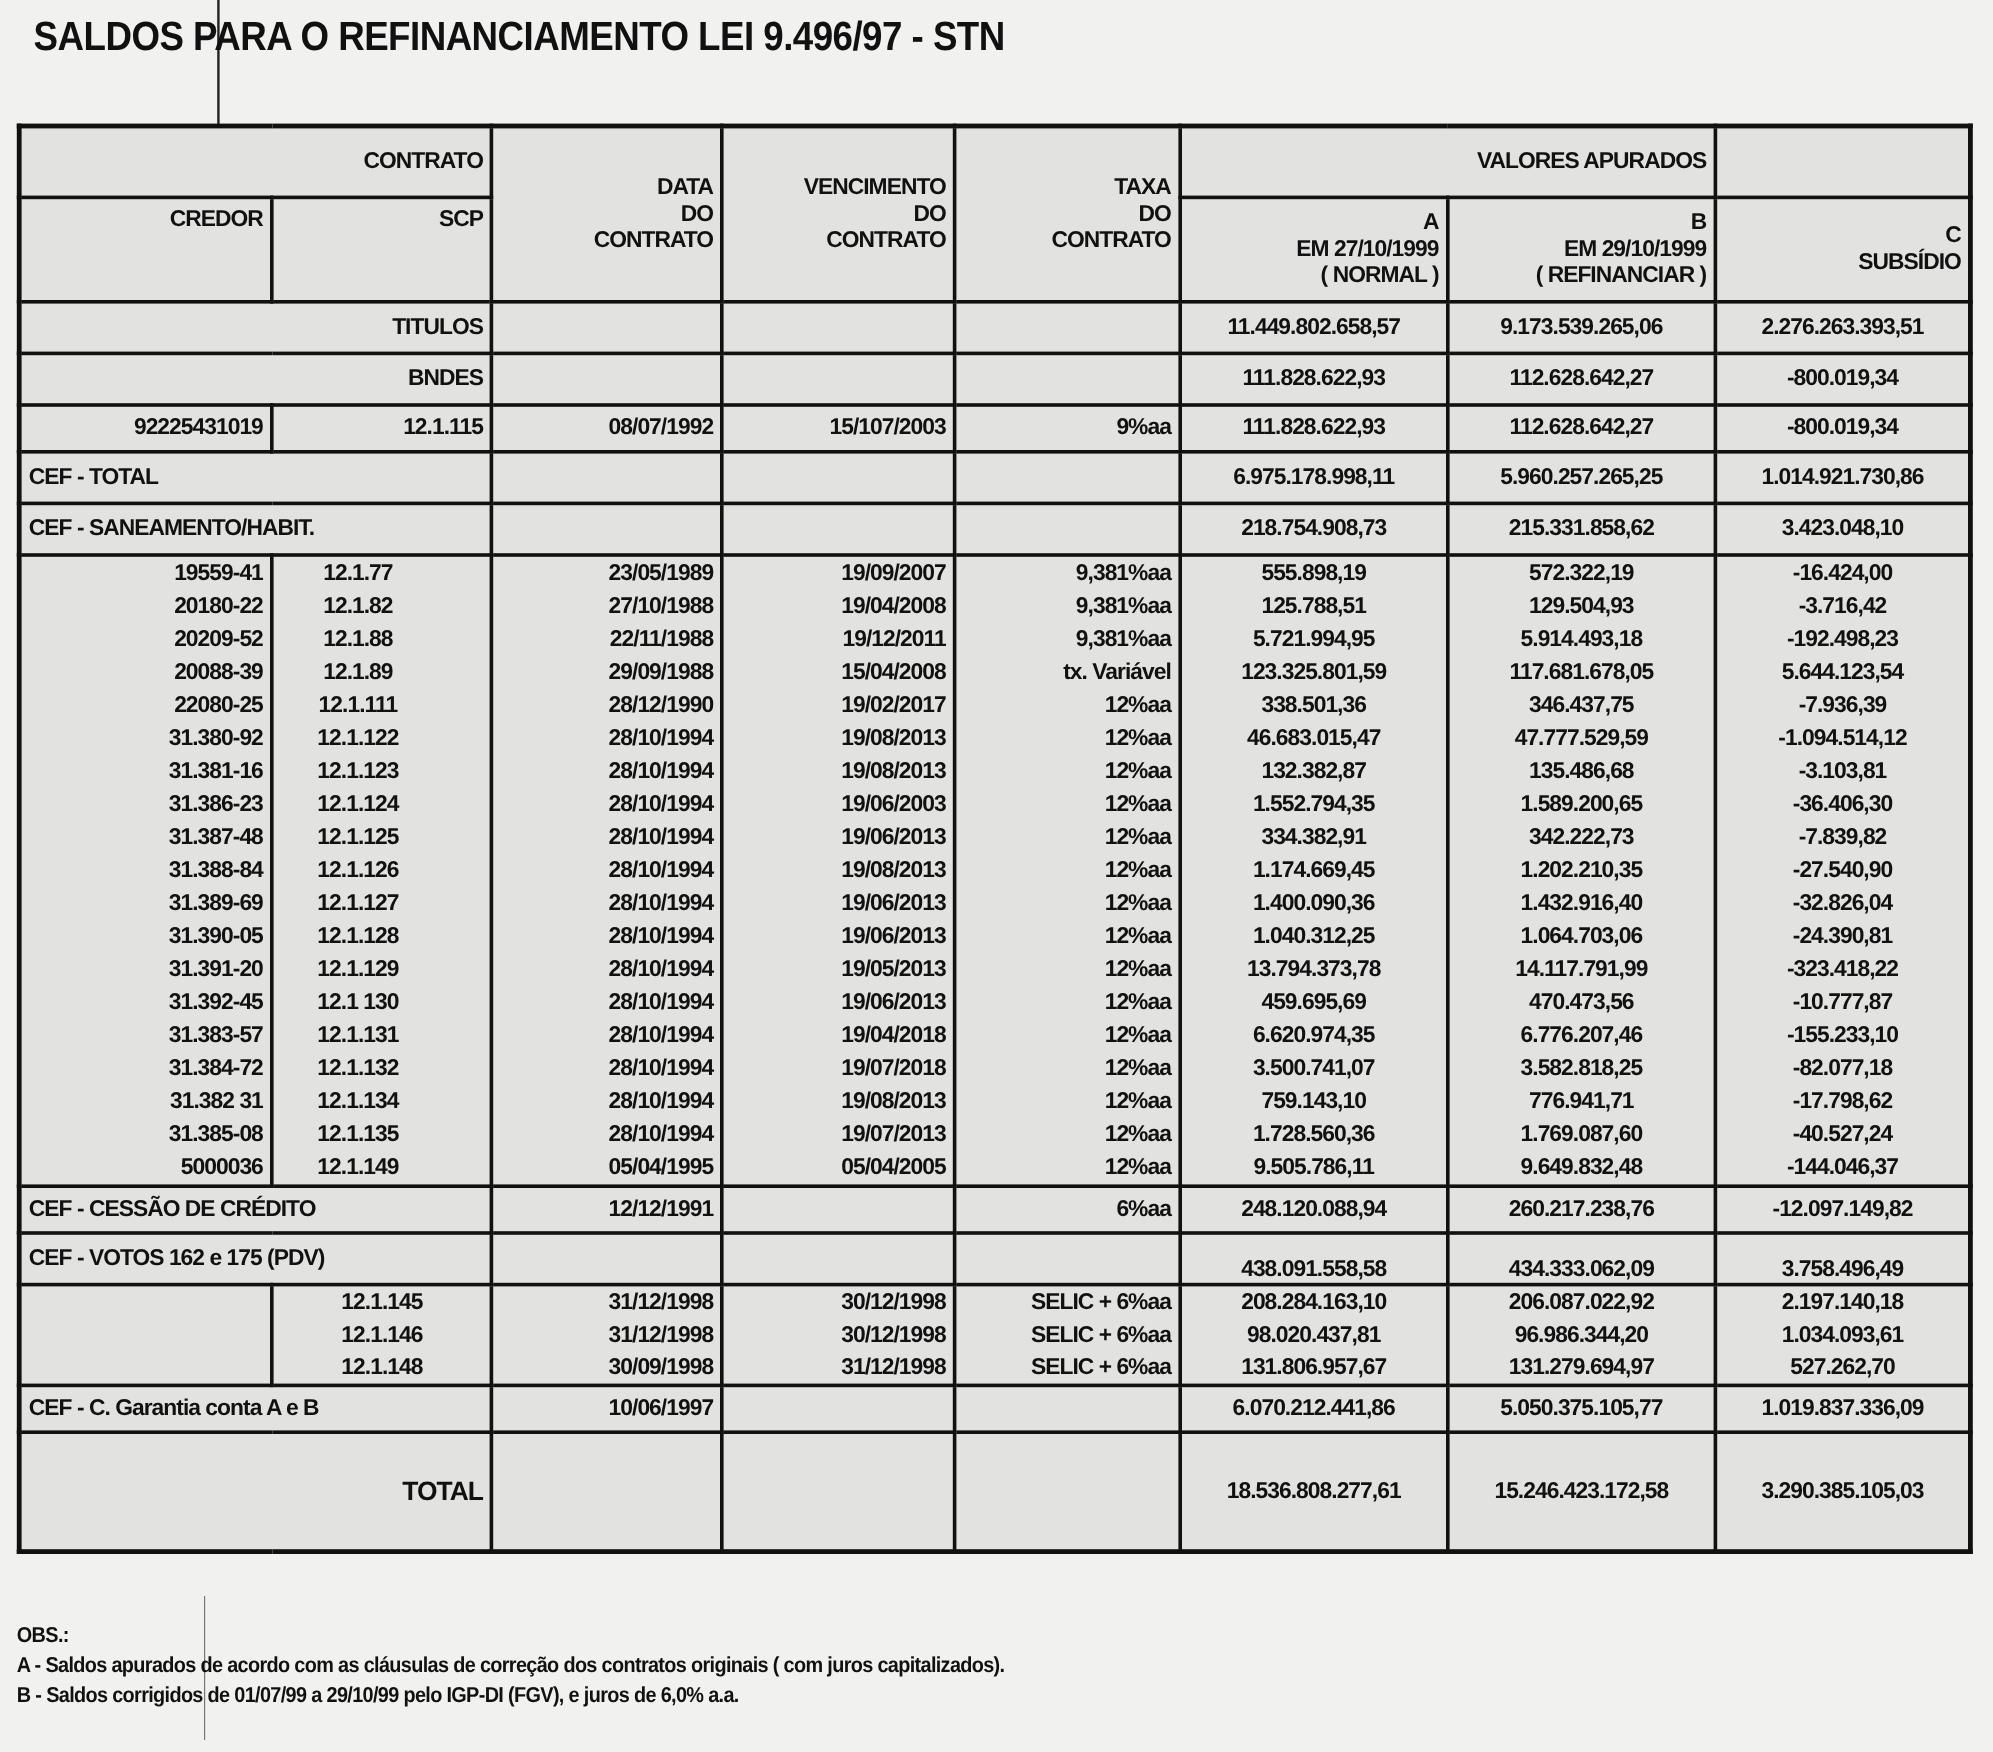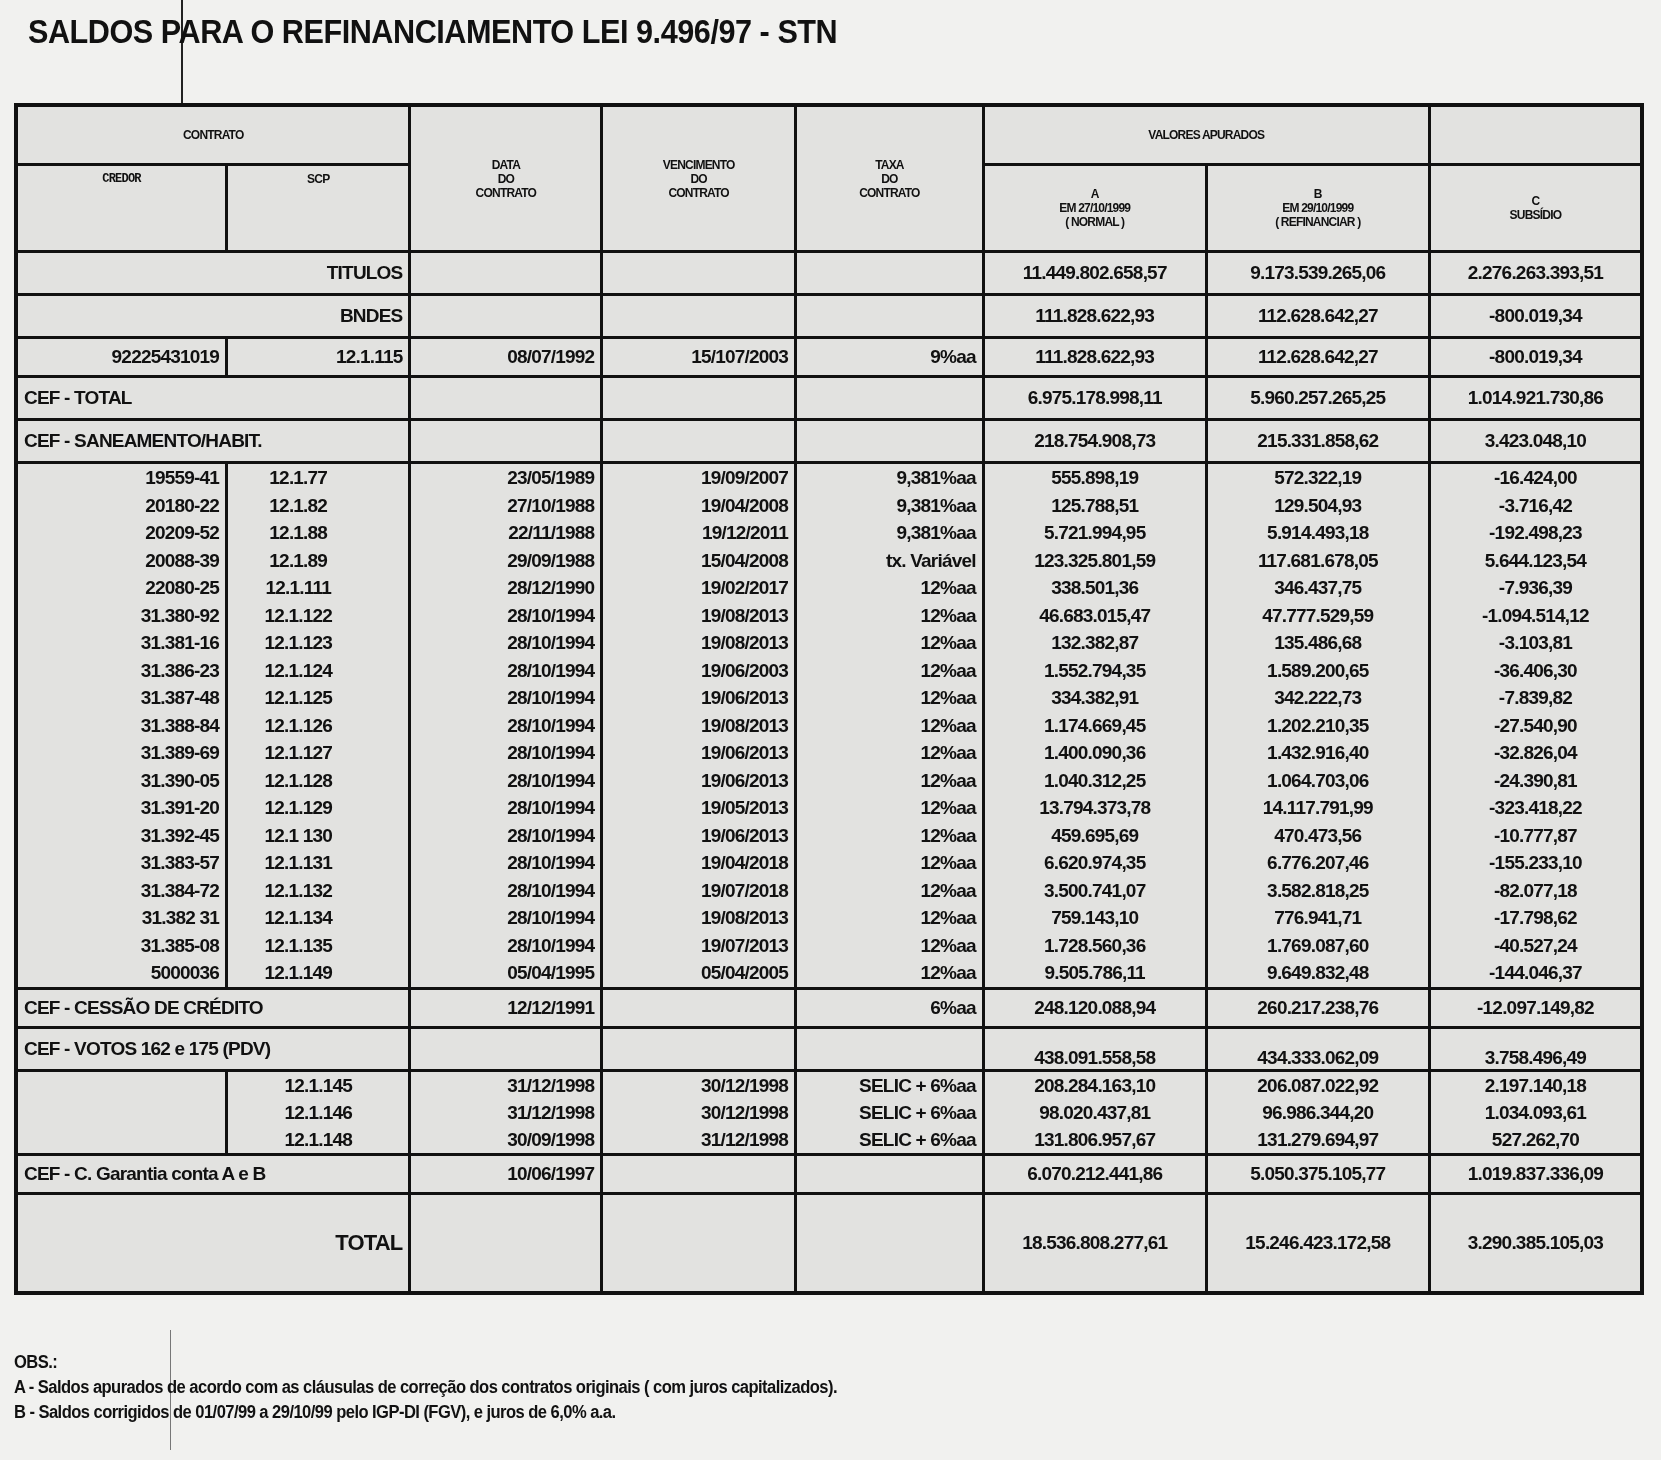--- a/index.html
+++ b/index.html
@@ -31,21 +31,21 @@
     font-size: 19px;
     letter-spacing: -0.8px;
   }
   table.main td, table.main th {
     border: 3px solid #111;
     background: #e2e2e0;
     padding: 0 6px;
     font-weight: bold;
     white-space: nowrap;
   }
-  table.main th { font-size: 12px; text-align: center; vertical-align: middle; }
+  table.main th { font-size: 19px; text-align: right; vertical-align: middle; }
   .c { text-align: right; }
   .r { text-align: center; }
   .l { text-align: left; }
   .hdr1 th { height: 56px; }
   .hdr2 th { height: 78px; }
   .row-std td { height: 40px; }
   .row-small td { height: 36px; }
   .multi td { vertical-align: top; padding-top: 8px; padding-bottom: 8px; line-height: 27.5px; }
   .multi3 td { vertical-align: top; padding-top: 2px; padding-bottom: 2px; line-height: 27px; }
   .total td { height: 96px; }
@@ -94,21 +94,21 @@
     </th>
     <th rowspan="2">
       <div>TAXA</div>
       <div>DO</div>
       <div>CONTRATO</div>
     </th>
     <th colspan="2">VALORES APURADOS</th>
     <th></th>
   </tr>
   <tr class="hdr2">
-    <th style="vertical-align:top;padding-top:6px;font-family:Liberation Mono, monospace;">CREDOR</th>
+    <th style="vertical-align:top;padding-top:6px;">CREDOR</th>
     <th style="vertical-align:top;padding-top:6px;">SCP</th>
     <th>
       <div>A</div>
       <div>EM 27/10/1999</div>
       <div>( NORMAL )</div>
     </th>
     <th>
       <div>B</div>
       <div>EM 29/10/1999</div>
       <div>( REFINANCIAR )</div>

